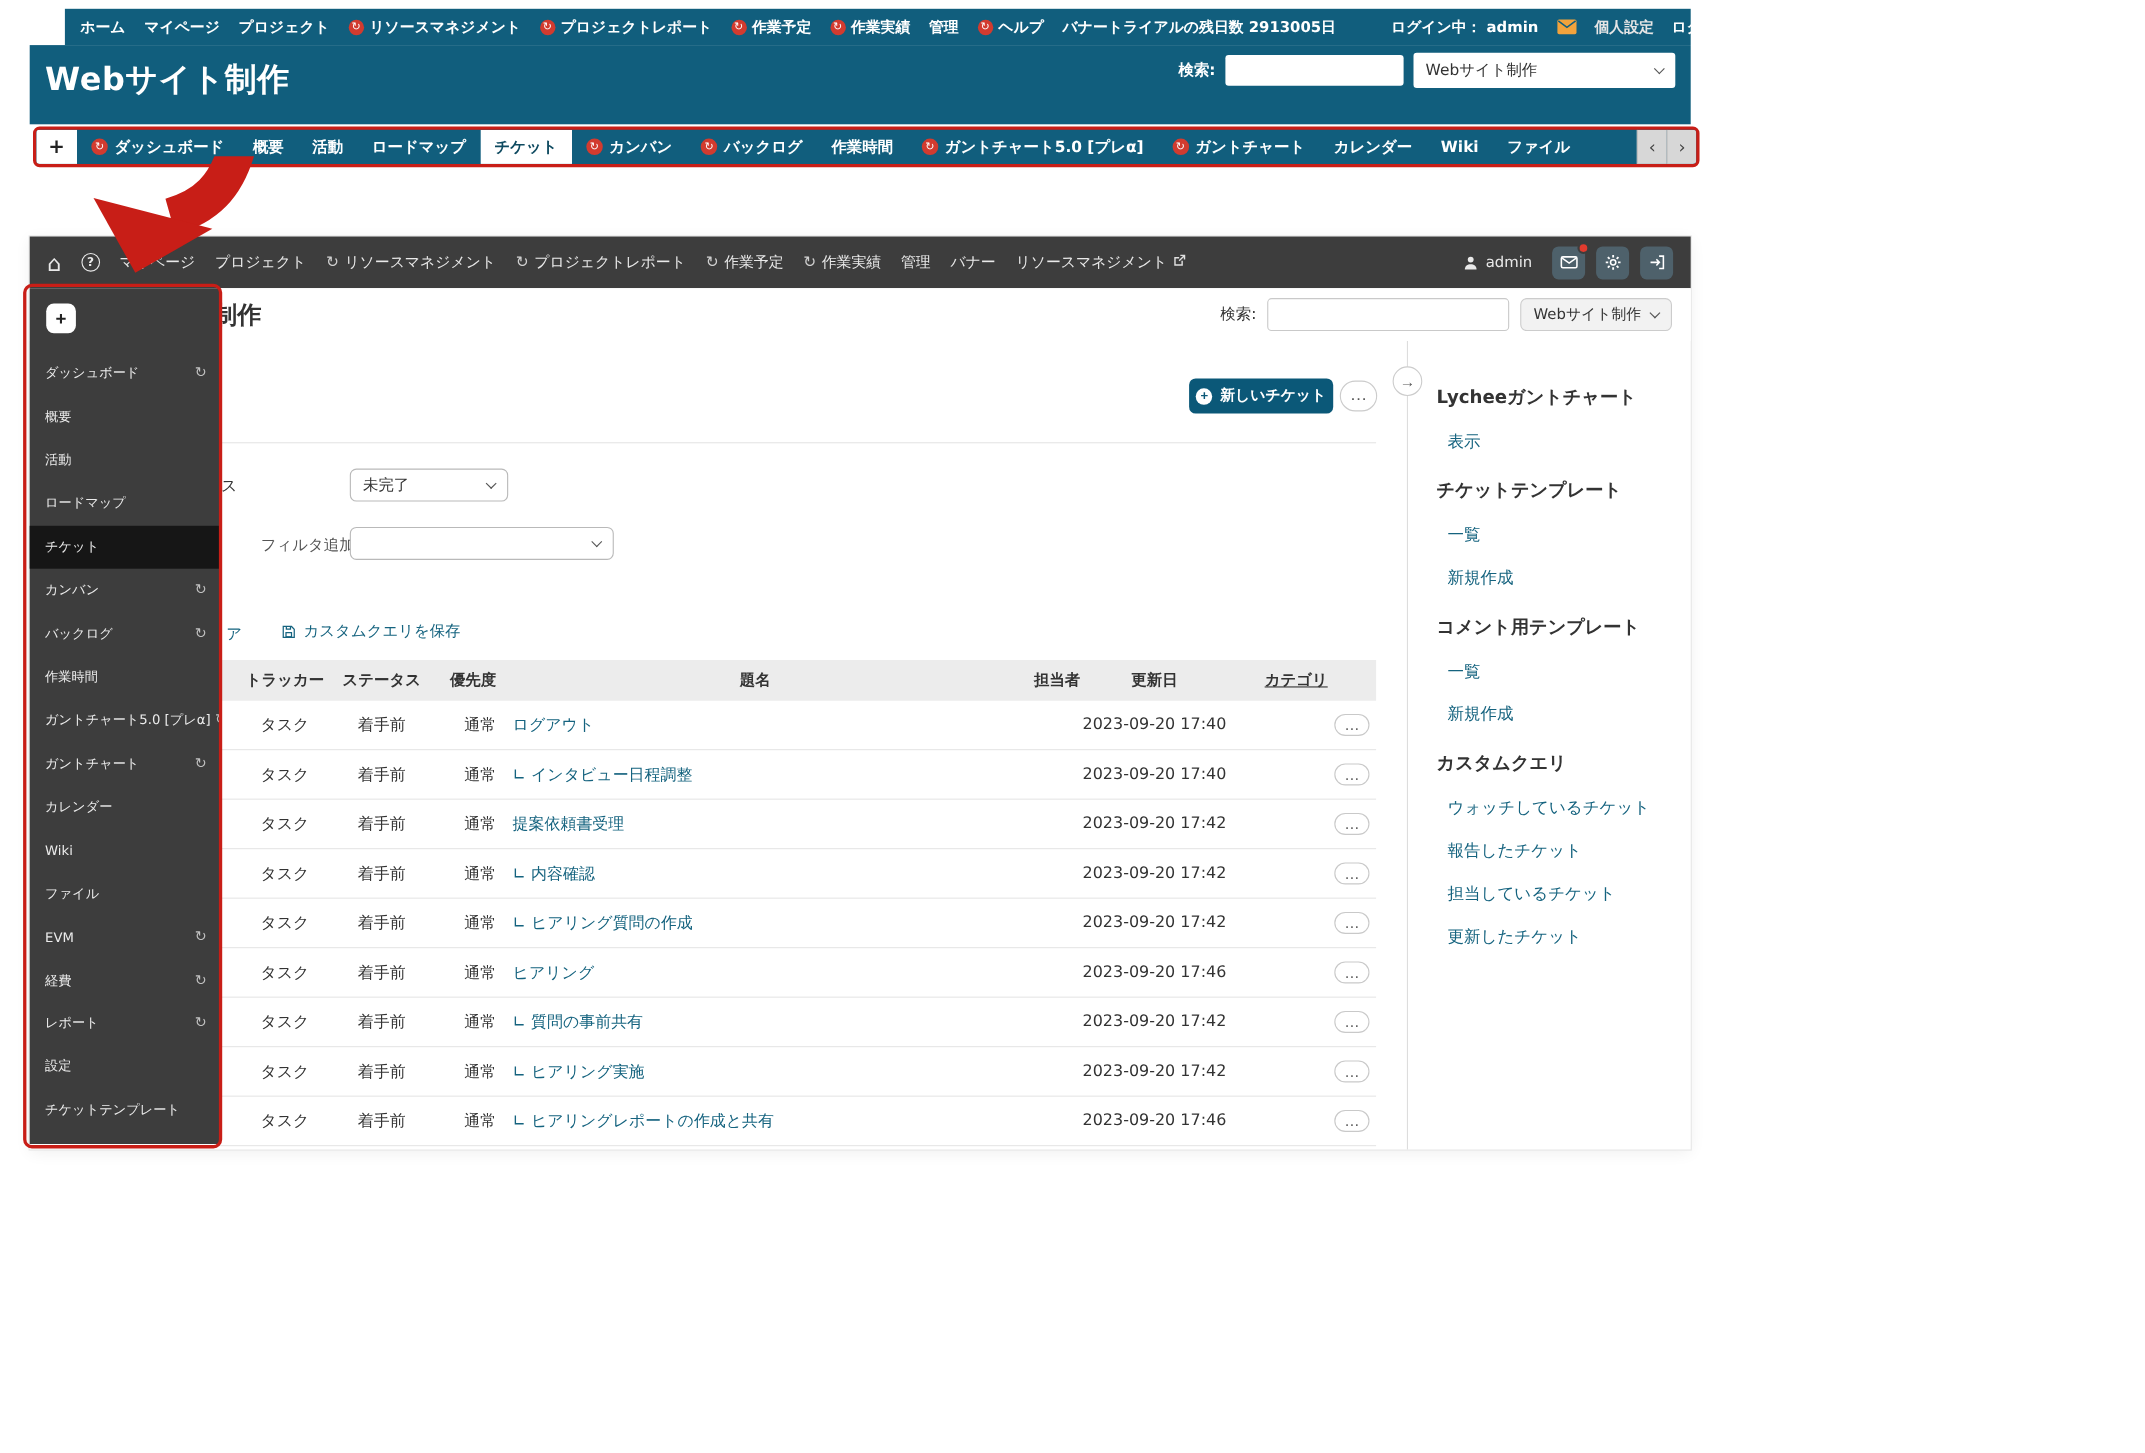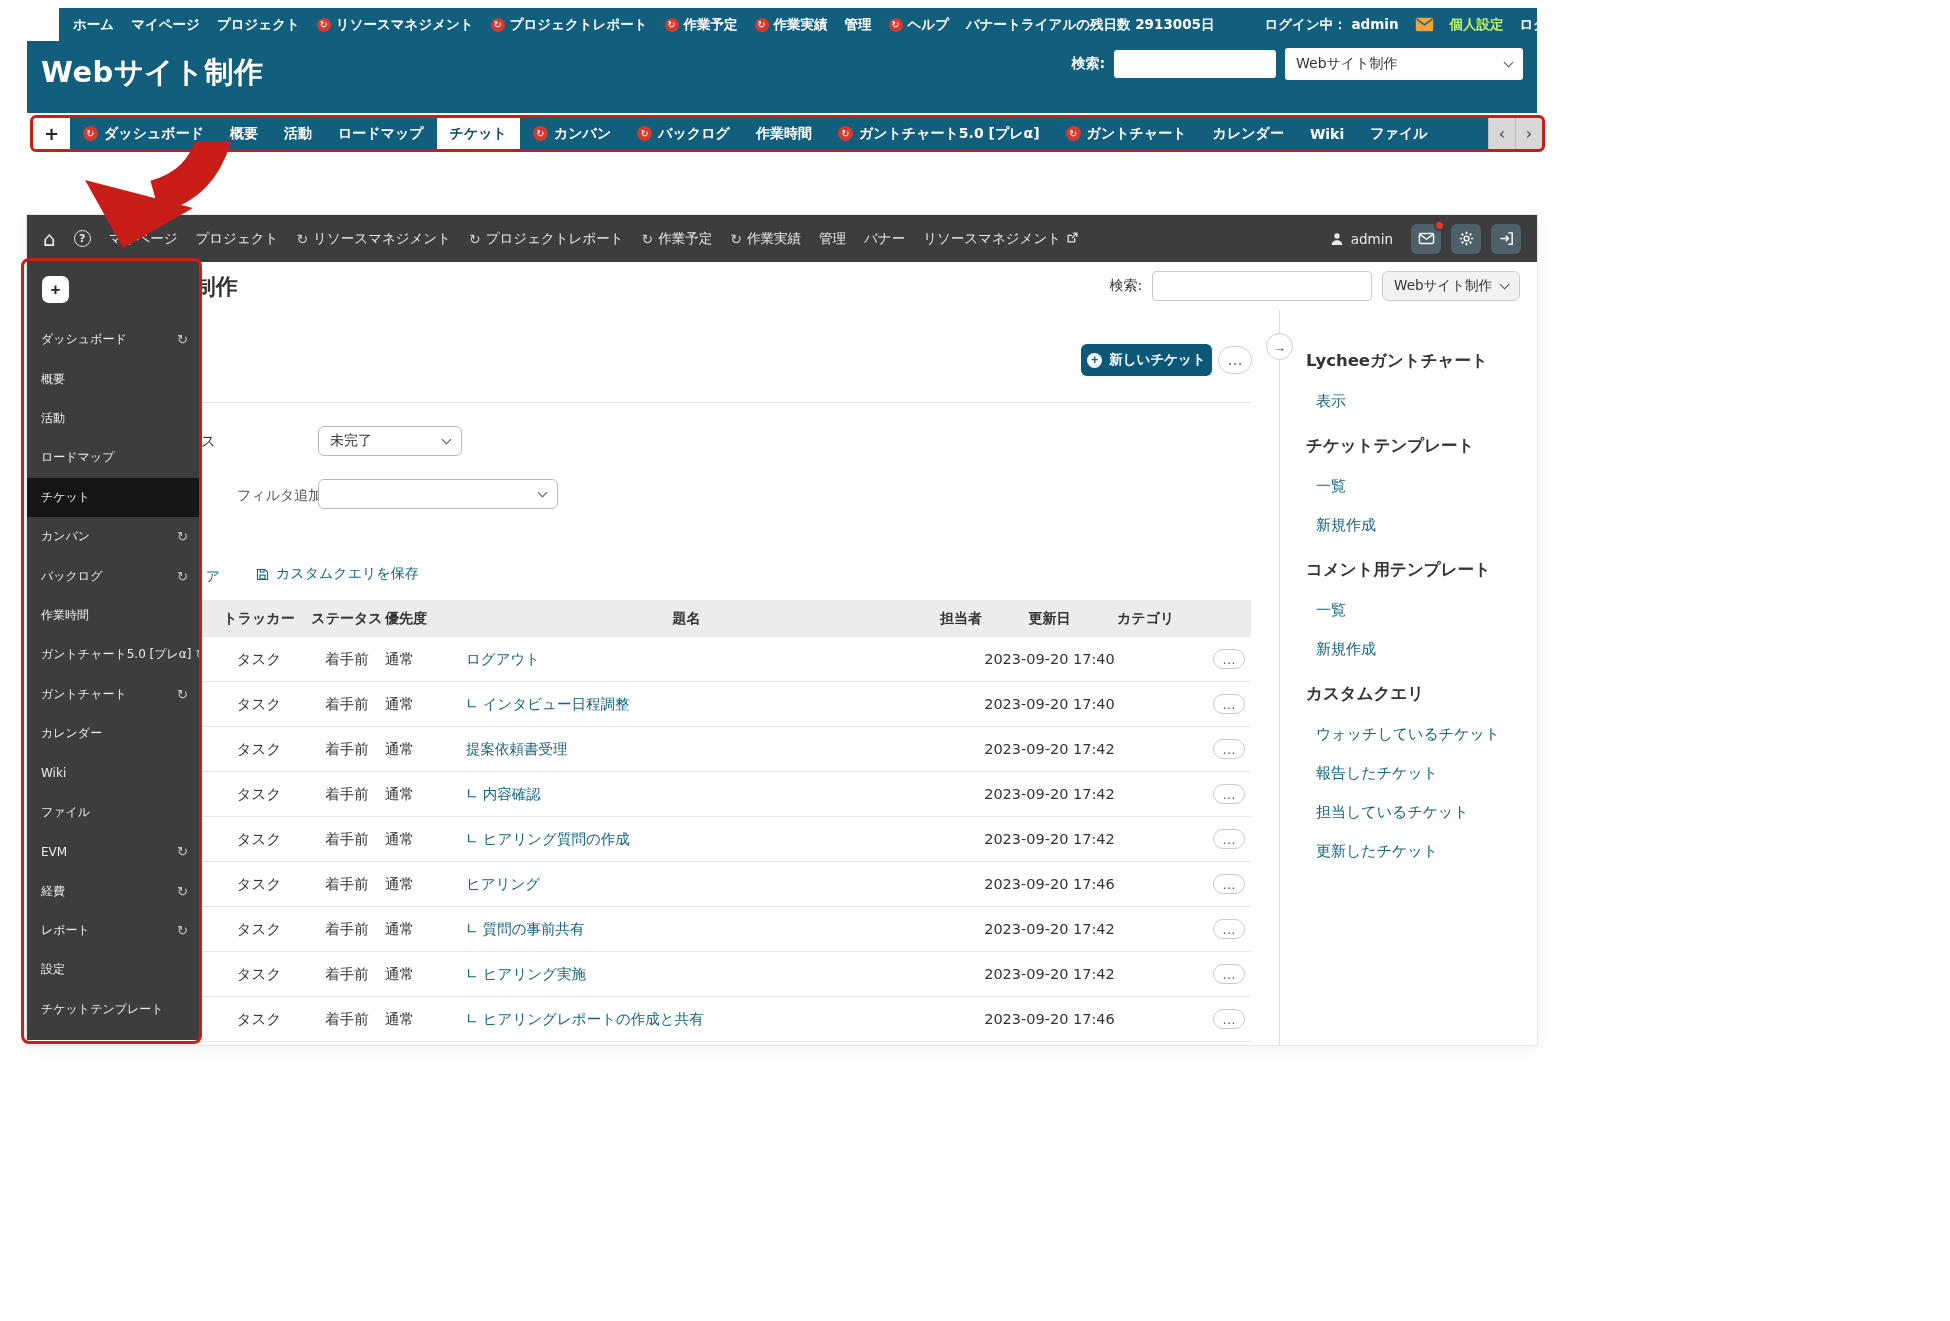--- a/index.html
+++ b/index.html
@@ -69,26 +69,26 @@
   .dd-filter{position:absolute;left:291px;top:264px;width:240px;height:30px;}
   .link-clear{position:absolute;left:150px;top:353px;color:var(--link);font-size:14px;}
   .link-save{position:absolute;left:228px;top:350px;color:var(--link);font-size:14px;display:flex;align-items:center;gap:6px;}
   
   .ticket-table{position:absolute;left:88px;top:385px;width:1136px;}
   .t-row{display:flex;align-items:center;height:45px;border-bottom:1px solid #e6e6e6;font-size:14.5px;color:#333;}
   .t-head{background:#ececec;font-weight:bold;height:37px;font-size:14px;border-bottom:none;}
   .c-spacer{width:94px;flex:0 0 auto;}
   .c-tracker{width:100px;text-align:center;flex:0 0 auto;}
   .c-status{width:76px;text-align:center;flex:0 0 auto;}
-  .c-priority{width:66px;text-align:left;flex:0 0 auto;}
+  .c-priority{width:66px;text-align:right;flex:0 0 auto;}
   .c-subject{flex:1;padding-left:15px;overflow:hidden;white-space:nowrap;}
   .c-subject a{color:var(--link);}
   .c-assignee{width:75px;text-align:right;flex:0 0 auto;}
   .c-updated{width:135px;text-align:center;flex:0 0 auto;}
-  .c-category{width:90px;text-align:left;flex:0 0 auto;}
+  .c-category{width:90px;text-align:right;flex:0 0 auto;text-decoration:underline;}
   .c-actions{width:44px;display:flex;justify-content:center;flex:0 0 auto;}
   .row-menu{width:32px;height:20px;border:1px solid #c9c9c9;border-radius:10px;background:#fff;color:#555;font-size:14px;line-height:0;cursor:pointer;}
   
   .right-panel{position:absolute;right:0;top:95px;bottom:0;width:258px;border-left:1px solid #ddd;padding:40px 14px 0 26px;}
   .collapse-btn{position:absolute;left:-14px;top:23px;width:27px;height:27px;border-radius:50%;background:#fff;border:1px solid #ccc;color:#555;font-size:14px;display:flex;align-items:center;justify-content:center;cursor:pointer;}
   .rp-item{display:block;margin:0 0 20px 10px;color:var(--link);font-size:15px;white-space:nowrap;}
   .rp-item.rp-heading{margin:24px 0 20px 0;color:#333;font-weight:bold;font-size:16.5px;}
   .rp-list > .rp-heading:first-child{margin-top:0;}
   
   .sidebar{position:absolute;left:0;top:47px;width:173px;height:778px;background:var(--dark);z-index:30;}
@@ -160,21 +160,21 @@
     </div>
     <div class="old-nav-right">
       <span class="old-trial">トライアルの残日数 2913005日</span>
       <span>ログイン中： admin</span>
       <span class="mail-icon-old">
         <svg width="19" height="15" viewBox="0 0 24 19">
             <rect x="1" y="1" width="22" height="17" rx="2" fill="#f2a33c"></rect>
             <path d="M2 2.5l10 7.5 10-7.5" stroke="#115e7d" stroke-width="1.8" fill="none"></path>
           </svg>
       </span>
-      <a style="color:#bef264">個人設定</a>
+      <a style="color:#e5e5e5">個人設定</a>
       <a style="color:#fff">ログアウト</a>
     </div>
   </nav>
   <div class="old-head">
     <div class="old-title">Webサイト制作</div>
     <div class="old-search">
       <label>検索:</label>
       <input type="text" value="" style="">
       <div class="old-select">
         <span>Webサイト制作</span>

